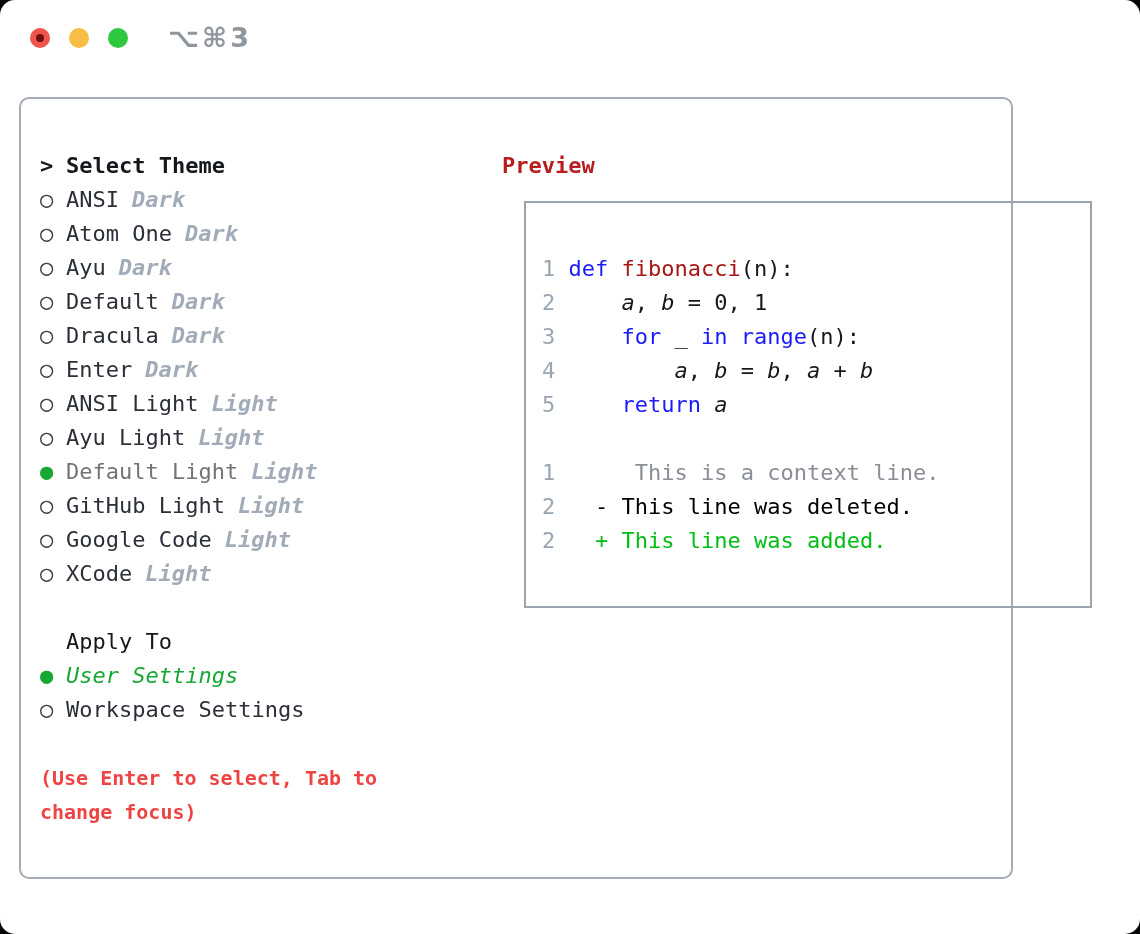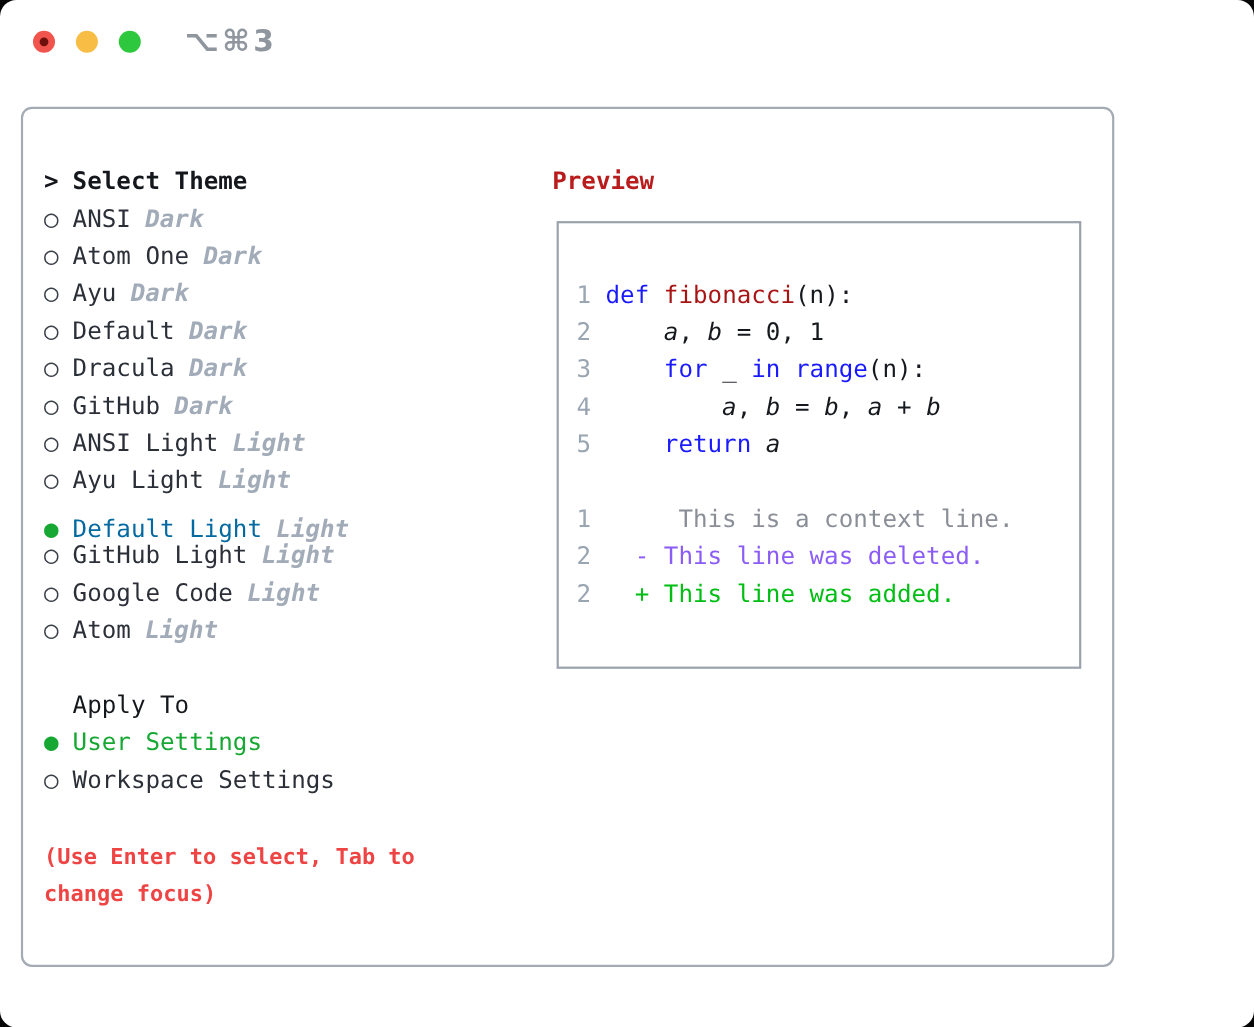--- a/index.html
+++ b/index.html
@@ -32,41 +32,41 @@
   }
   .left-col{width:464px;flex:none;}
   .right-col{flex:1;}
   .row{display:flex;align-items:baseline;line-height:34px;height:34px;font-size:22px;color:#2b2f38;white-space:pre;}
   .row .marker{width:26px;flex:none;color:#3a3f48;}
   .spacer{height:34px;}
   .hdr{font-weight:bold;color:#14171c;}
   .hdr .marker{font-weight:bold;color:#14171c;}
   .theme-row{cursor:pointer;}
   .theme-row .sfx{font-style:italic;color:#a2abb8;margin-left:13px;font-weight:bold;}
-  .theme-row.selected .name{color:#0369a1;margin-top:10px;}
+  .theme-row.selected .name{color:#737373;}
   .theme-row.selected .marker{color:#17a834;}
   .apply-label{color:#14171c;}
   .option-row{cursor:pointer;}
-  .option-row.selected .name{color:#17a834;}
+  .option-row.selected .name{color:#17a834;font-style:italic;}
   .option-row.selected .marker{color:#17a834;}
   .hint{line-height:34px;height:34px;font-size:20px;color:#ef4444;white-space:pre;font-weight:bold;}
   
   .preview-hdr{line-height:34px;height:34px;font-size:22px;font-weight:bold;color:#b91c1c;margin-left:-2px;}
   .preview-box{
-    box-sizing:border-box;margin-left:2px;margin-top:18px;
-    width:477px;height:407px;border:2px solid #9aa2ac;
+    box-sizing:border-box;margin-left:20px;margin-top:18px;
+    width:568px;height:407px;border:2px solid #9aa2ac;
     padding:49px 0 0 16px;overflow:hidden;
   }
   .code-line{font-size:22px;line-height:34px;min-height:34px;white-space:pre;color:#15181d;}
   .tok-num{color:#9aa5b2;}
   .tok-kw{color:#1a1aff;}
   .tok-fn{color:#a81414;}
   .tok-var{font-style:italic;color:#15181d;}
   .tok-ctx{color:#8a8e96;}
-  .tok-del{color:#8b5cf6;}
+  .tok-del{color:#000000;}
   .tok-add{color:#00be14;}
   .tok-plain{color:#15181d;}
 </style>
 </head>
 <body>
 
 <div class="screen">
 
   <div class="titlebar">
     <div class="lights">
@@ -108,21 +108,21 @@
         <span class="name">Default</span>
         <span class="sfx">Dark</span>
       </div>
       <div class="row theme-row">
         <span class="marker">○</span>
         <span class="name">Dracula</span>
         <span class="sfx">Dark</span>
       </div>
       <div class="row theme-row">
         <span class="marker">○</span>
-        <span class="name">GitHub</span>
+        <span class="name">Enter</span>
         <span class="sfx">Dark</span>
       </div>
       <div class="row theme-row">
         <span class="marker">○</span>
         <span class="name">ANSI Light</span>
         <span class="sfx">Light</span>
       </div>
       <div class="row theme-row">
         <span class="marker">○</span>
         <span class="name">Ayu Light</span>
@@ -138,21 +138,21 @@
         <span class="name">GitHub Light</span>
         <span class="sfx">Light</span>
       </div>
       <div class="row theme-row">
         <span class="marker">○</span>
         <span class="name">Google Code</span>
         <span class="sfx">Light</span>
       </div>
       <div class="row theme-row">
         <span class="marker">○</span>
-        <span class="name">Atom</span>
+        <span class="name">XCode</span>
         <span class="sfx">Light</span>
       </div>
 
       <div class="spacer"></div>
 
       <div class="row">
         <span class="marker"></span>
         <span class="name apply-label">Apply To</span>
       </div>
       <div class="row option-row selected">

